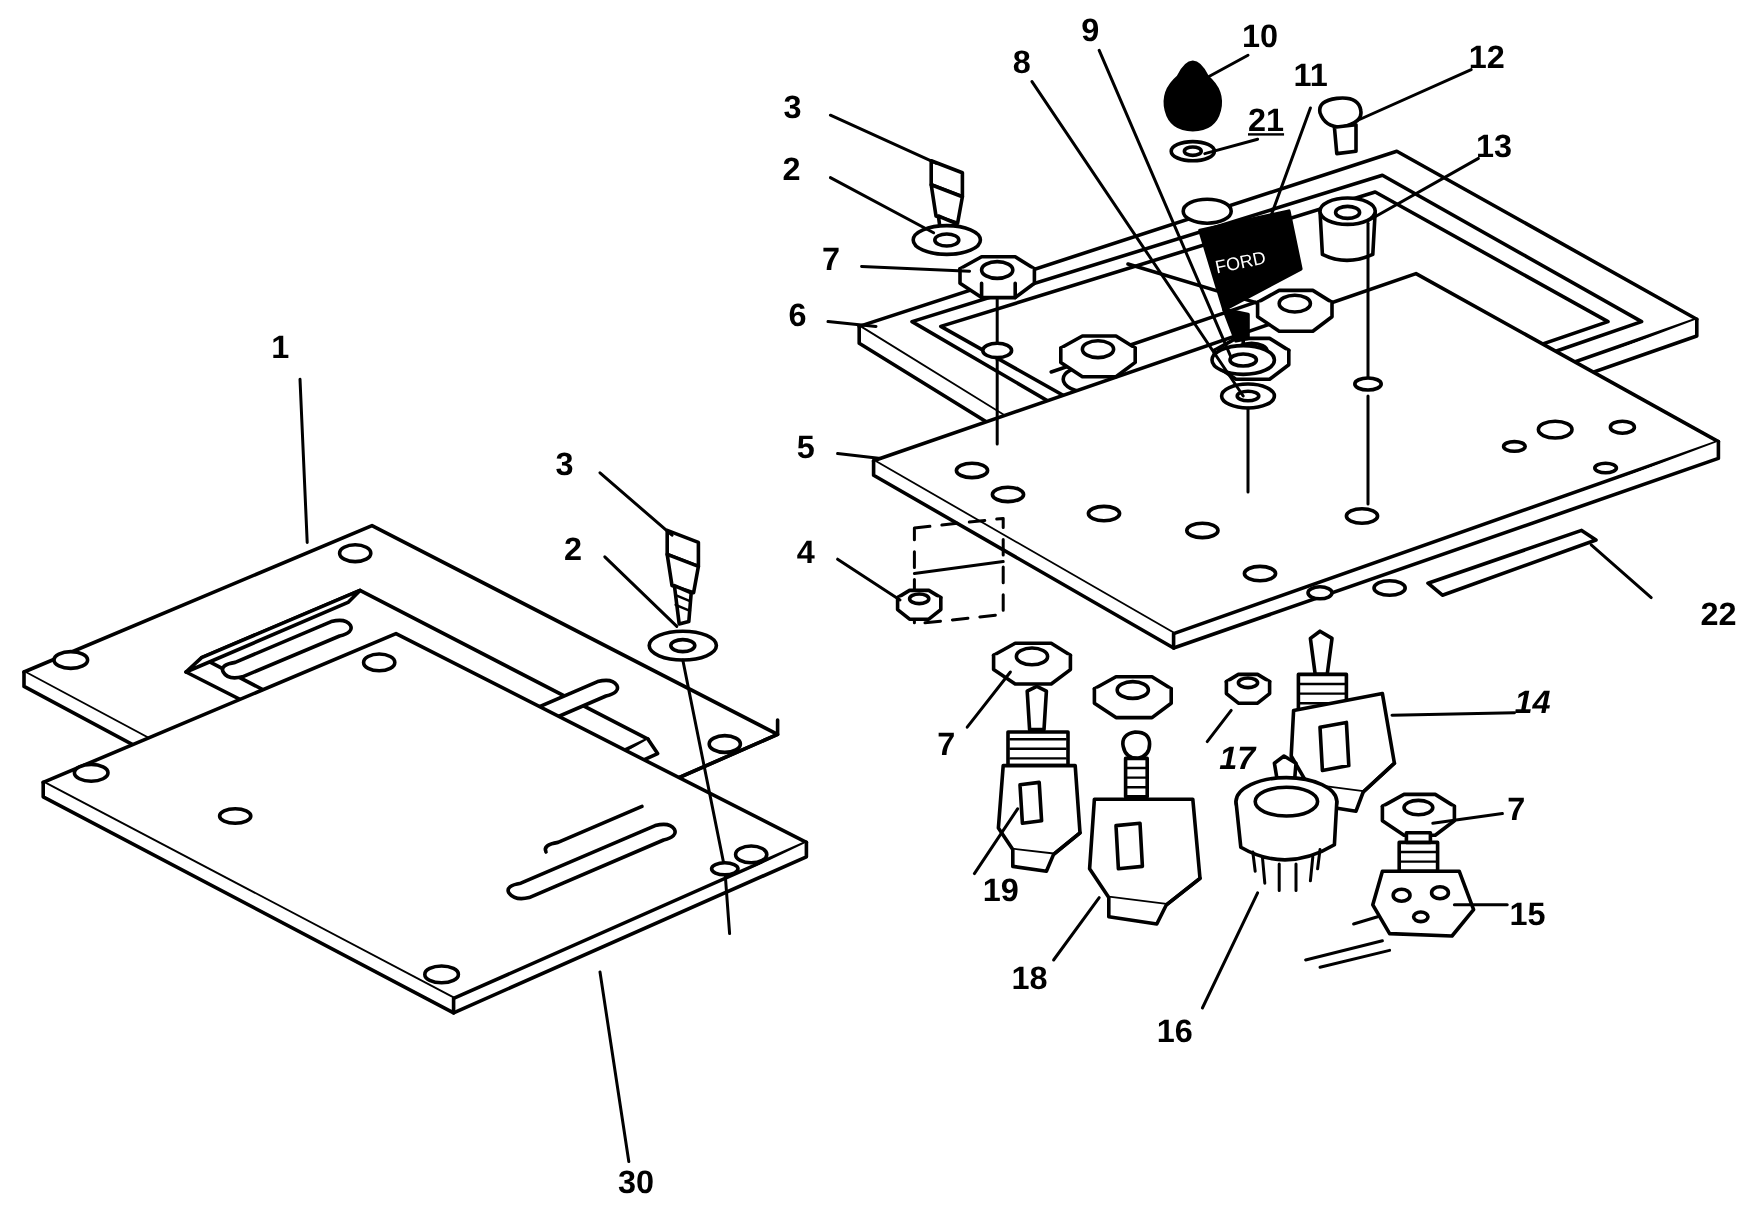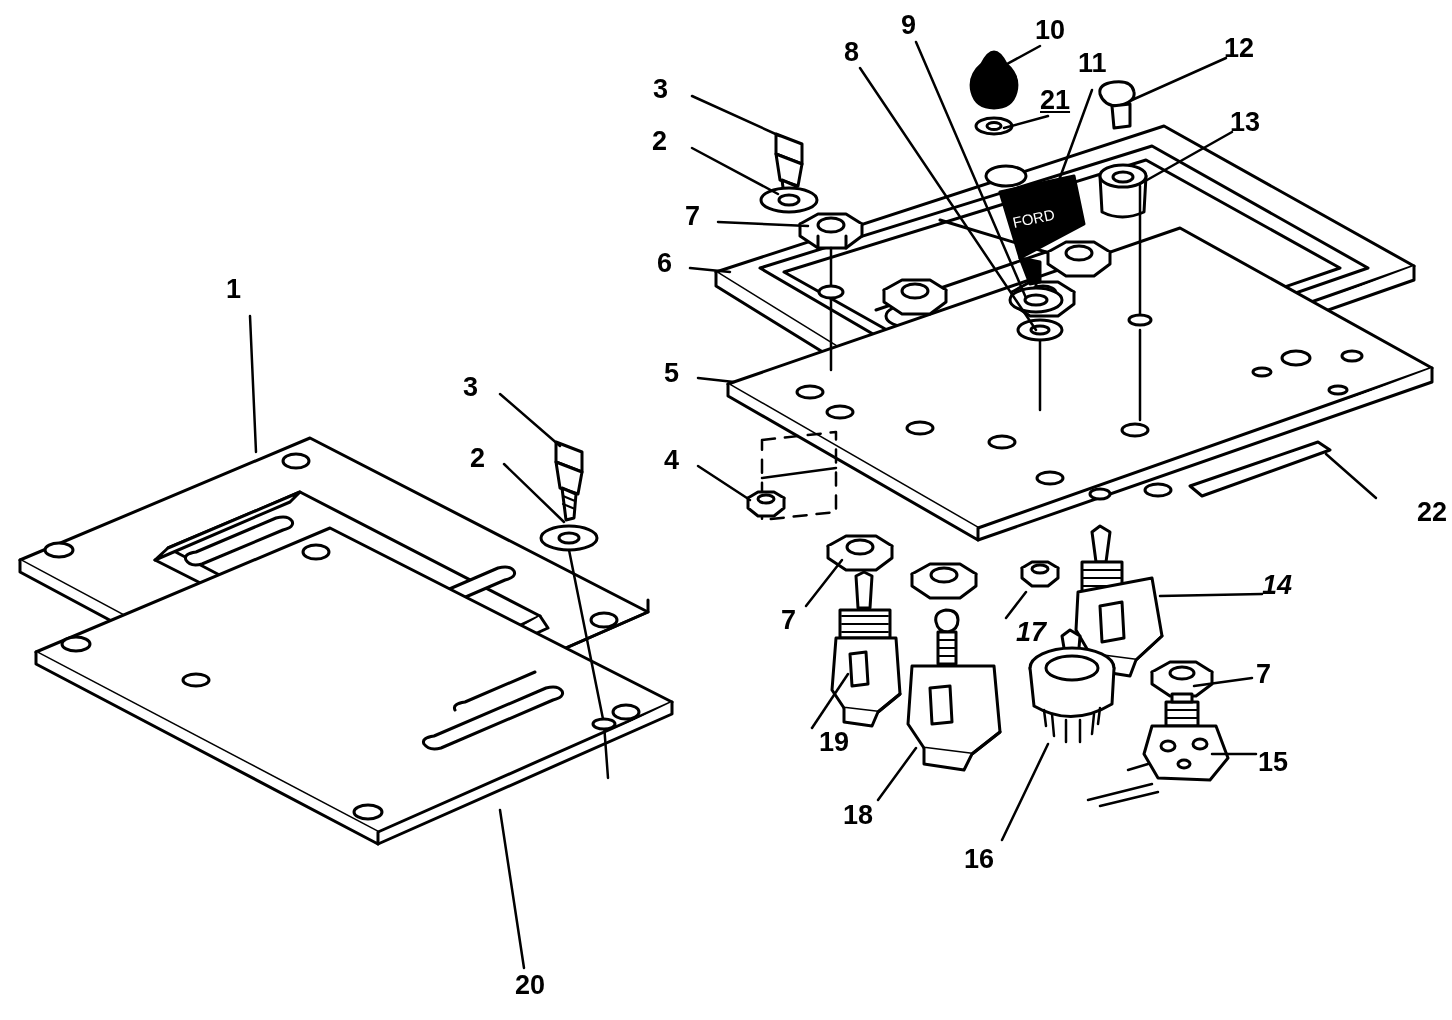--- a/index.html
+++ b/index.html
@@ -303,15 +303,15 @@
   <div class="callout" style="left:1256px;top:661px;">7</div>
   <div class="callout" style="left:1262px;top:572px;font-style:italic;">14</div>
   <div class="callout" style="left:1373px;top:499px;margin-left:44px;">22</div>
   <div class="callout" style="left:1230px;top:109px;">13</div>
   <div class="callout" style="left:1224px;top:35px;">12</div>
   <div class="callout" style="left:1078px;top:50px;">11</div>
   <div class="callout" style="left:1040px;top:87px;text-decoration:underline;">21</div>
   <div class="callout" style="left:1035px;top:17px;">10</div>
   <div class="callout" style="left:901px;top:12px;">9</div>
   <div class="callout" style="left:844px;top:39px;">8</div>
-  <div class="callout" style="left:515px;top:972px;">20</div>
+  <div class="callout" style="left:515px;top:972px;">30</div>
 
 </div>
 
 </body></html>

